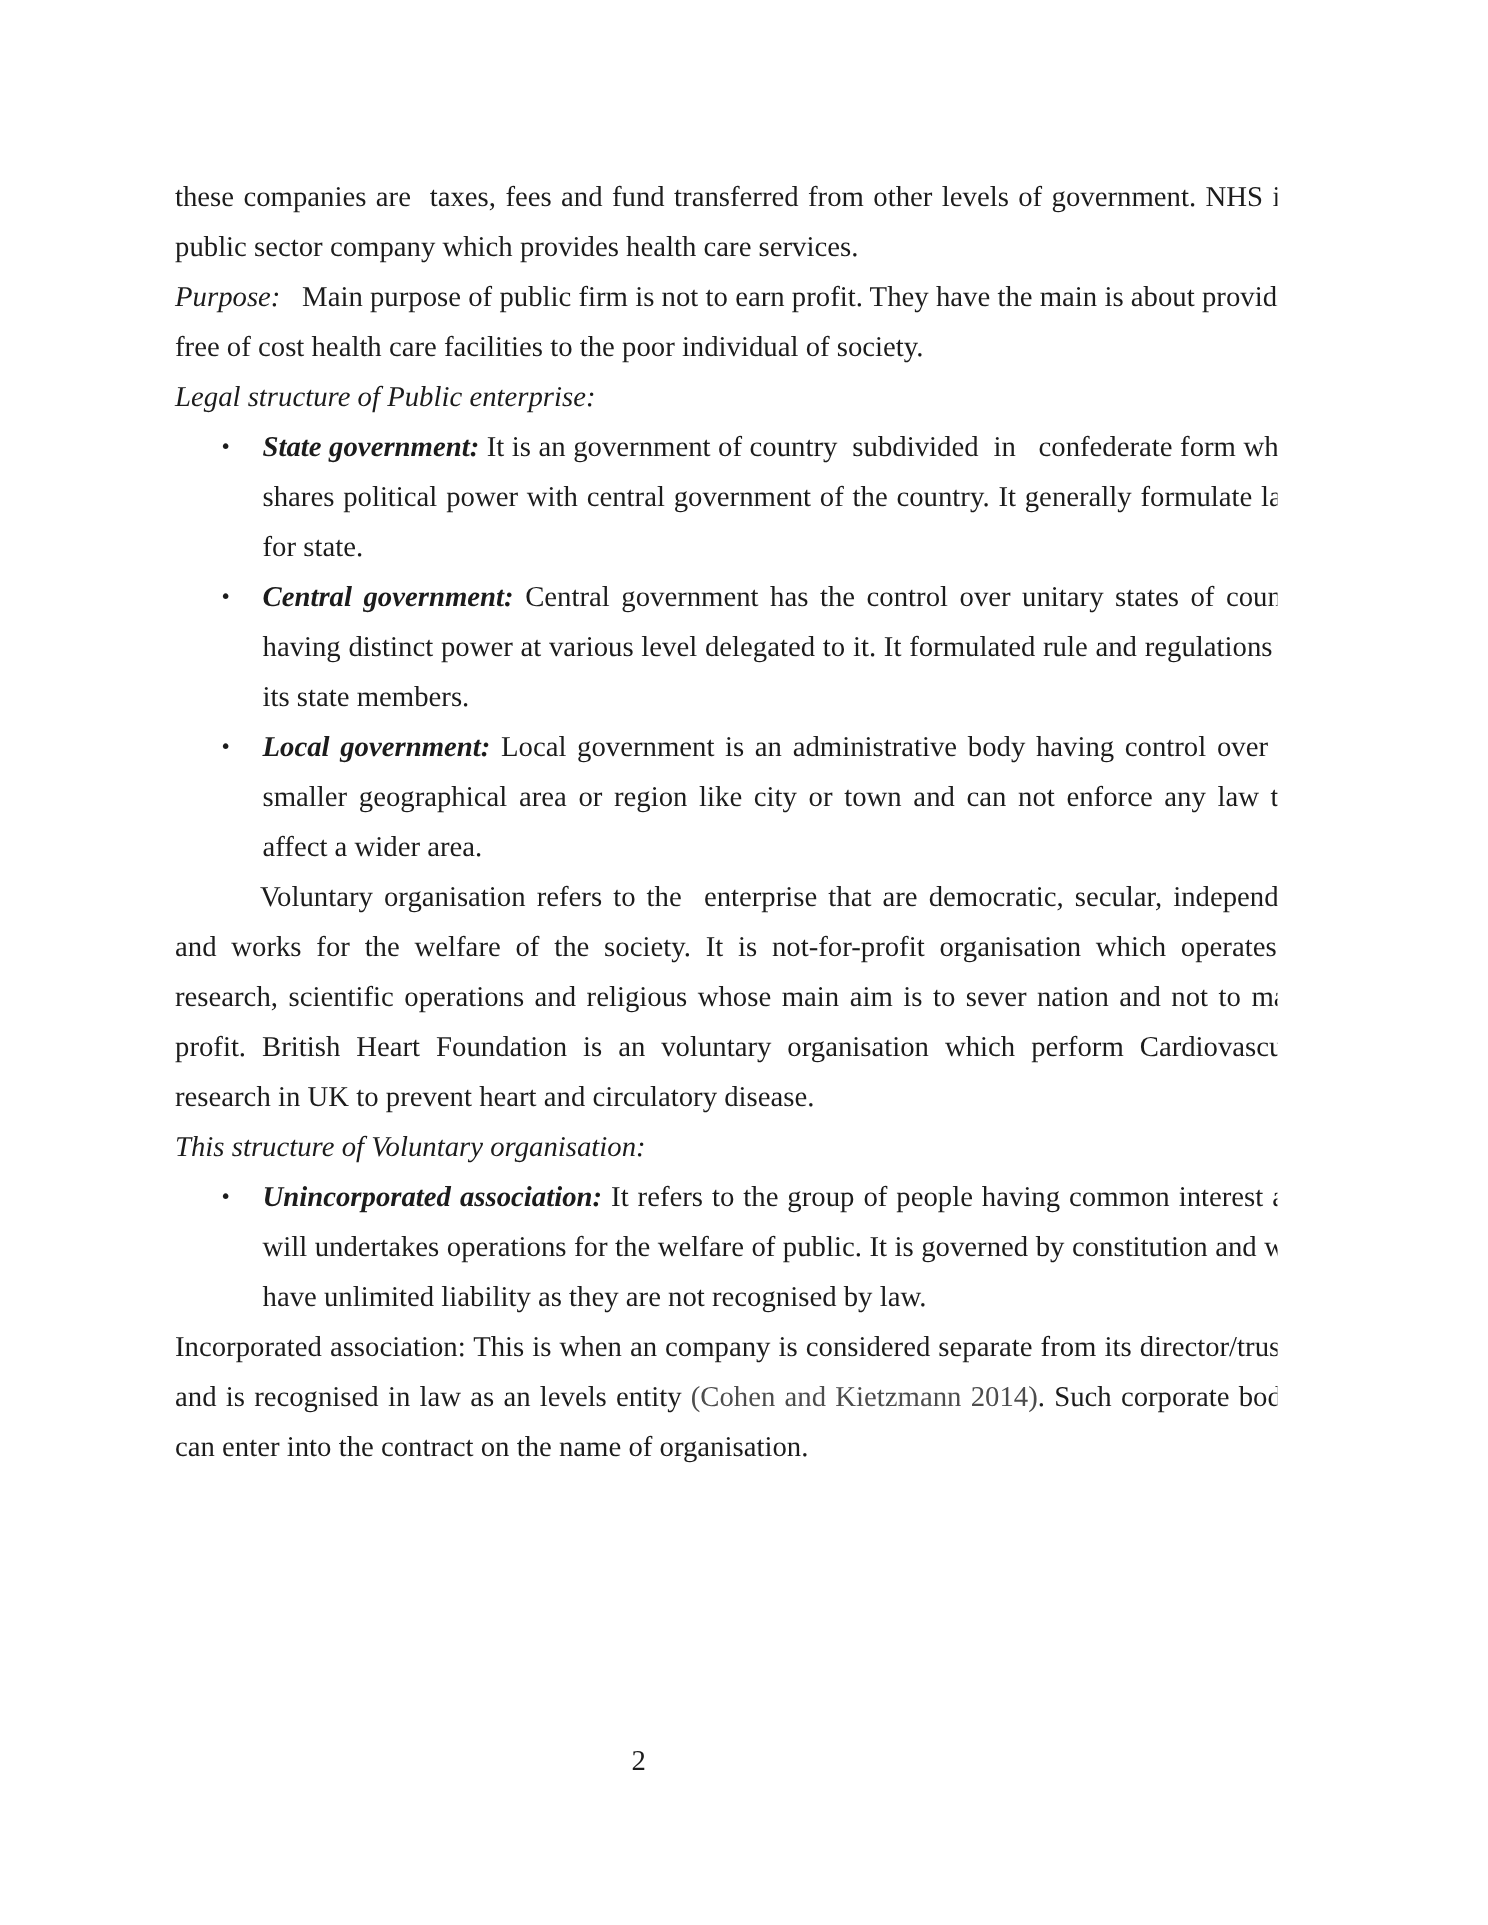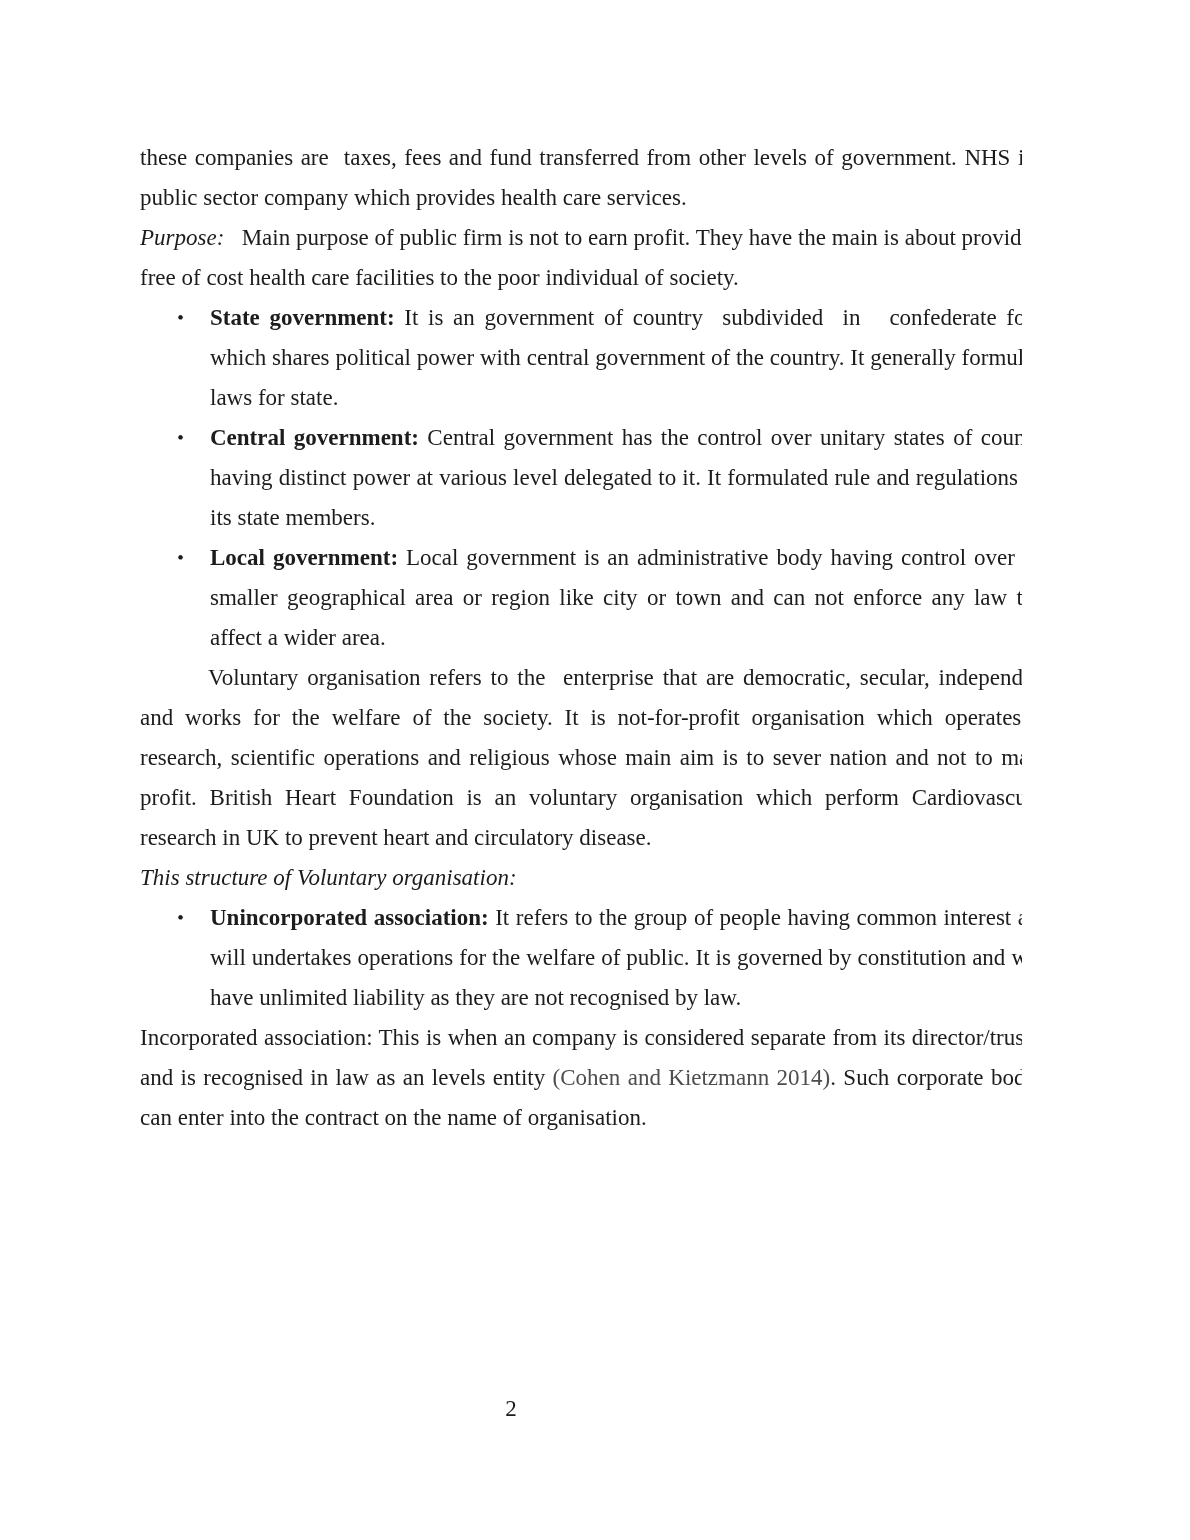--- a/index.html
+++ b/index.html
@@ -28,20 +28,21 @@
     text-align: justify;
   }
   p.para { margin: 0; }
   .iu {
     font-style: italic;
     text-underline-offset: 3px;
     text-decoration-thickness: 1.4px;
   }
   .bi {
     font-weight: bold;
+    font-style: italic;
   }
   .indent-first { text-indent: 68px; }
   ul.bullets {
     list-style: none;
     margin: 0;
     padding: 0;
   }
   ul.bullets li {
     position: relative;
     padding-left: 70px;
@@ -69,20 +70,21 @@
 </head>
 <body>
 
 <div class="page">
   <div class="doc">
 
     <p class="para">these companies are&nbsp; taxes, fees and fund transferred from other levels of government. NHS is a public sector company which provides health care services.</p>
 
     <p class="para"><span class="iu">Purpose:</span><span>&nbsp;&nbsp; Main purpose of public firm is not to earn profit. They have the main is about providing free of cost health care facilities to the poor individual of society.</span></p>
 
+    <p class="para"><span class="iu">Legal structure of Public enterprise:</span></p>
 
     <ul class="bullets">
       <li>
         <span class="bullet">•</span><span class="bi">State government:</span><span> It is an government of country&nbsp; subdivided&nbsp; in&nbsp;&nbsp; confederate form which shares political power with central government of the country. It generally formulate laws for state.</span>
       </li>
       <li>
         <span class="bullet">•</span><span class="bi">Central government:</span><span> Central government has the control over unitary states of country having distinct power at various level delegated to it. It formulated rule and regulations for its state members.</span>
       </li>
       <li>
         <span class="bullet">•</span><span class="bi">Local government:</span><span> Local government is an administrative body having control over the smaller geographical area or region like city or town and can not enforce any law that affect a wider area.</span>

